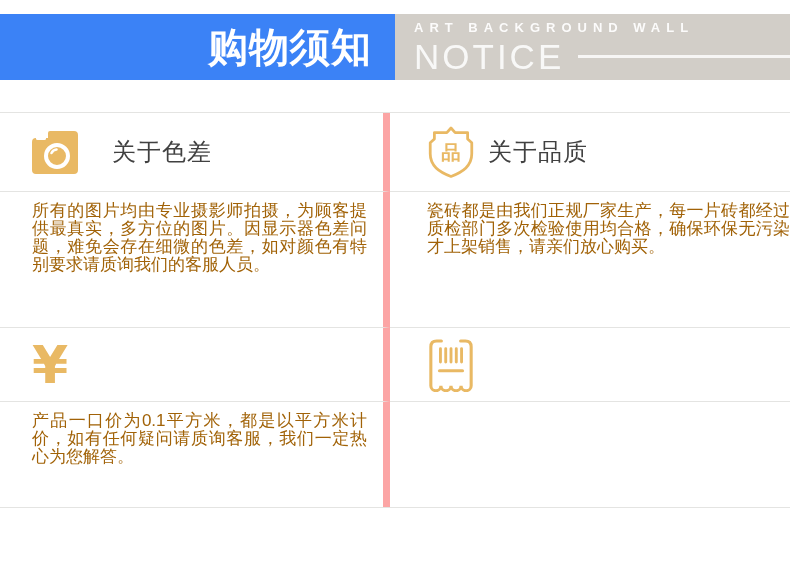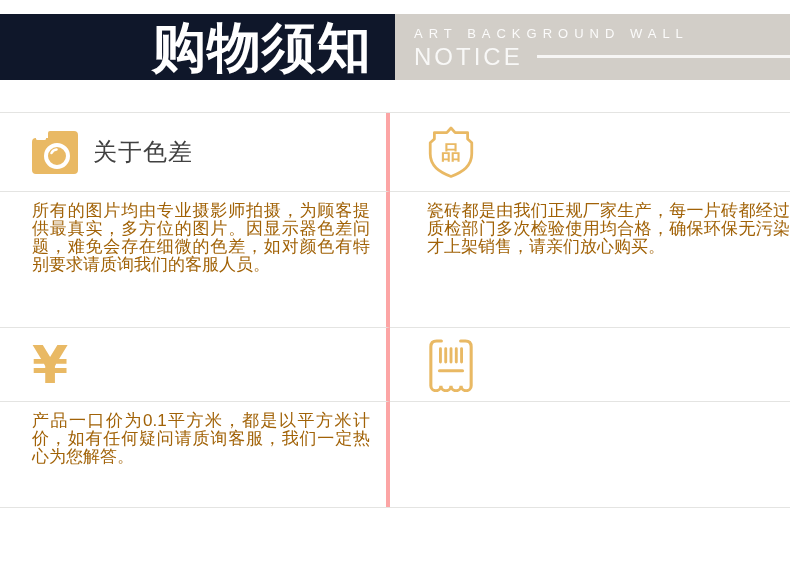--- a/index.html
+++ b/index.html
@@ -6,51 +6,51 @@
   body{
     width:790px;height:561px;background:#ffffff;overflow:hidden;
     font-family:"Liberation Sans","DejaVu Sans",sans-serif;
     -webkit-font-smoothing:antialiased;
   }
   .page{width:790px;height:561px;position:relative;background:#fff;}
 
   
   .banner{display:flex;height:66px;margin-top:14px;}
   .banner-left{
-    width:395px;box-sizing:border-box;background:#0f172a;color:#ffffff;
+    width:395px;box-sizing:border-box;background:#3b82f6;color:#ffffff;
     display:flex;align-items:center;justify-content:flex-end;
-    padding-right:23px;font-size:54px;font-weight:700;letter-spacing:1px;line-height:1;
+    padding-right:23px;font-size:40px;font-weight:700;letter-spacing:1px;line-height:1;
   }
   .banner-right{
     flex:1;background:#d2cec8;box-sizing:border-box;
     display:flex;flex-direction:column;justify-content:center;
     padding-left:19px;overflow:hidden;
   }
   .art-text{
-    font-size:13px;font-weight:400;letter-spacing:6px;
+    font-size:13px;font-weight:700;letter-spacing:6px;
     color:rgba(255,255,255,0.92);white-space:nowrap;margin-bottom:4px;
   }
   .notice-row{display:flex;align-items:center;}
   .notice-text{
-    font-size:24px;font-weight:100;letter-spacing:3px;line-height:1;
+    font-size:35px;font-weight:100;letter-spacing:3px;line-height:1;
     color:rgba(255,255,255,0.85);
   }
   .notice-line{flex:1;height:3px;background:rgba(255,255,255,0.82);margin-left:14px;}
 
   
   .grid{
     margin-top:32px;
     border-top:1px solid #e4e4e2;
     border-bottom:1px solid #e4e4e2;
     display:grid;
     grid-template-columns:390px 400px;
     grid-template-rows:79px 136px 74px 105px;
   }
   .cell{box-sizing:border-box;}
-  .col-l{border-right:4px solid #fca5a5;}
+  .col-l{border-right:7px solid #fca5a5;gap:19px;}
   .hrow{border-bottom:1px solid #e4e4e2;display:flex;align-items:center;}
   .brow{border-bottom:1px solid #e4e4e2;}
   .brow.last{border-bottom:none;}
   .pad-l{padding-left:32px;}
   .pad-r{padding-left:37px;}
 
   .icon-box{width:48px;display:flex;align-items:center;justify-content:center;flex:0 0 48px;}
   .sec-title{
     margin-left:13px;font-size:24px;color:#414141;letter-spacing:1px;font-weight:400;
   }
@@ -98,20 +98,21 @@
       </span>
       <span class="sec-title">关于色差</span>
     </div>
     <div class="cell hrow pad-r">
       <span class="icon-box">
         <svg width="50" height="58" viewBox="0 0 52 58">
           <path fill="none" stroke="#e9b964" stroke-width="3" stroke-linejoin="round" d="M26,3 L30.5,8 H44 V15 L48.5,19 V31 C48.5,44 39,50.5 26,55.5 C13,50.5 3.5,44 3.5,31 V19 L8,15 V8 H21.5 Z"></path>
           <text x="26" y="37" text-anchor="middle" font-size="21" font-weight="700" fill="#e9b964">品</text>
         </svg>
       </span>
+      <span class="sec-title">关于品质</span>
     </div>
 
     <div class="cell col-l brow body-text">所有的图片均由专业摄影师拍摄，为顾客提供最真实，多方位的图片。因显示器色差问题，难免会存在细微的色差，如对颜色有特别要求请质询我们的客服人员。</div>
     <div class="cell brow body-text r">瓷砖都是由我们正规厂家生产，每一片砖都经过质检部门多次检验使用均合格，确保环保无污染才上架销售，请亲们放心购买。</div>
 
     <div class="cell col-l hrow pad-l">
       <span class="icon-box" style="flex-basis:34px;width:34px;justify-content:flex-start;">
         <span class="yuan">¥</span>
       </span>
     </div>

